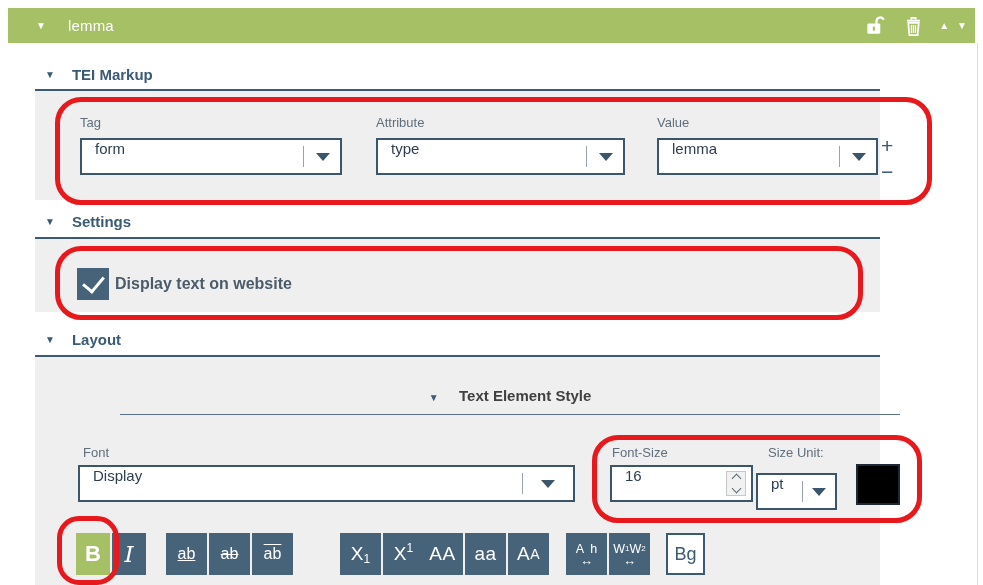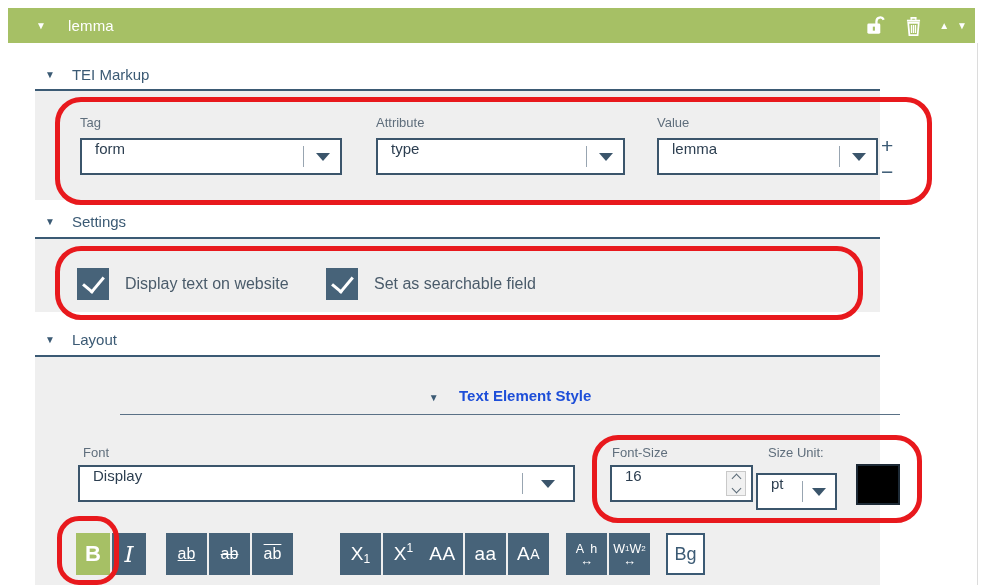--- a/index.html
+++ b/index.html
@@ -14,21 +14,21 @@
   .tb-icons{margin-left:auto;display:flex;align-items:center;padding-right:8px;}
   .tb-icons .icon{display:flex;align-items:center;justify-content:center;cursor:pointer;}
   .tb-icons .lock{margin-right:16px;}
   .tb-icons .trash{margin-right:15px;}
   .tb-icons .mv{color:#fff;font-size:10px;}
   .tb-icons .mv.up{margin-right:8px;}
 
   
   .sec-head{position:absolute;left:45px;display:flex;align-items:center;}
   .sec-head .tri{font-size:10px;color:#3b5a74;}
-  .sec-head .t{font-size:15px;font-weight:normal;color:#3b5a74;margin-left:17px;}
+  .sec-head .t{font-size:15px;font-weight:bold;color:#3b5a74;margin-left:17px;}
   .panel{position:absolute;left:35px;width:845px;background:#efefef;border-top:2px solid #3b5a74;
          box-sizing:border-box;}
   #panel-tei{top:89px;height:111px;}
   #panel-settings{top:237px;height:75px;}
   #panel-layout{top:355px;height:230px;}
 
   .flabel{position:absolute;font-size:13px;color:#5f6e7c;}
 
   
   .select,.numfield{position:absolute;height:37px;box-sizing:border-box;background:#fff;
@@ -54,27 +54,27 @@
         text-align:center;}
   .plusminus .pm{cursor:pointer;}
   .plusminus .pm.minus{margin-top:5px;}
 
   
   .cbx-item{position:absolute;top:29px;display:flex;align-items:center;}
   .cbx{width:32px;height:32px;background:#476379;display:flex;align-items:center;
        justify-content:center;cursor:pointer;flex:none;}
   .checkmark{width:10px;height:17px;border-right:3.6px solid #fff;border-bottom:3.6px solid #fff;
        transform:rotate(40deg);margin-bottom:5px;}
-  .cbx-label{font-size:16px;color:#4a5b6a;margin-left:16px;}
+  .cbx-label{font-size:16px;color:#4a5b6a;margin-left:6px;font-weight:bold;}
 
   
   .tes-head{position:absolute;left:85px;top:30px;width:780px;text-align:center;
         border-bottom:1px solid #5a7186;padding-bottom:9px;}
   .tes-head .tri{font-size:10px;color:#3b5a74;}
-  .tes-head .t{font-size:15px;font-weight:bold;color:#1d4ed8;margin-left:16px;}
+  .tes-head .t{font-size:15px;font-weight:bold;color:#404040;margin-left:16px;}
 
   .swatch{position:absolute;left:821px;top:107px;width:44px;height:41px;background:#000;
         border:2px solid #1d2a36;box-sizing:border-box;cursor:pointer;}
 
   
   .grp{position:absolute;top:176px;display:flex;gap:2px;}
   #grp-bi{left:41px;} #grp-lines{left:131px;} #grp-script{left:305px;}
   #grp-case{left:387px;} #grp-spacing{left:531px;} #grp-bg{left:631px;}
   .fb{width:41px;height:42px;background:#476379;color:#fff;display:flex;align-items:center;
       justify-content:center;cursor:pointer;box-sizing:border-box;}
@@ -170,26 +170,20 @@
     <span class="tri">▼</span>
     <span class="t">Settings</span>
   </div>
   <div class="panel" id="panel-settings">
     <div class="cbx-item" style="left:42px;">
       <span class="cbx">
           <span class="checkmark"></span>
         </span>
       <span class="cbx-label">Display text on website</span>
     </div>
-    <div class="cbx-item" style="left:291px;">
-      <span class="cbx">
-          <span class="checkmark"></span>
-        </span>
-      <span class="cbx-label">Set as searchable field</span>
-    </div>
   </div>
 
   <div class="sec-head" style="top:331px;">
     <span class="tri">▼</span>
     <span class="t">Layout</span>
   </div>
   <div class="panel" id="panel-layout">
 
     <div class="tes-head">
       <span class="tri">▼</span>

